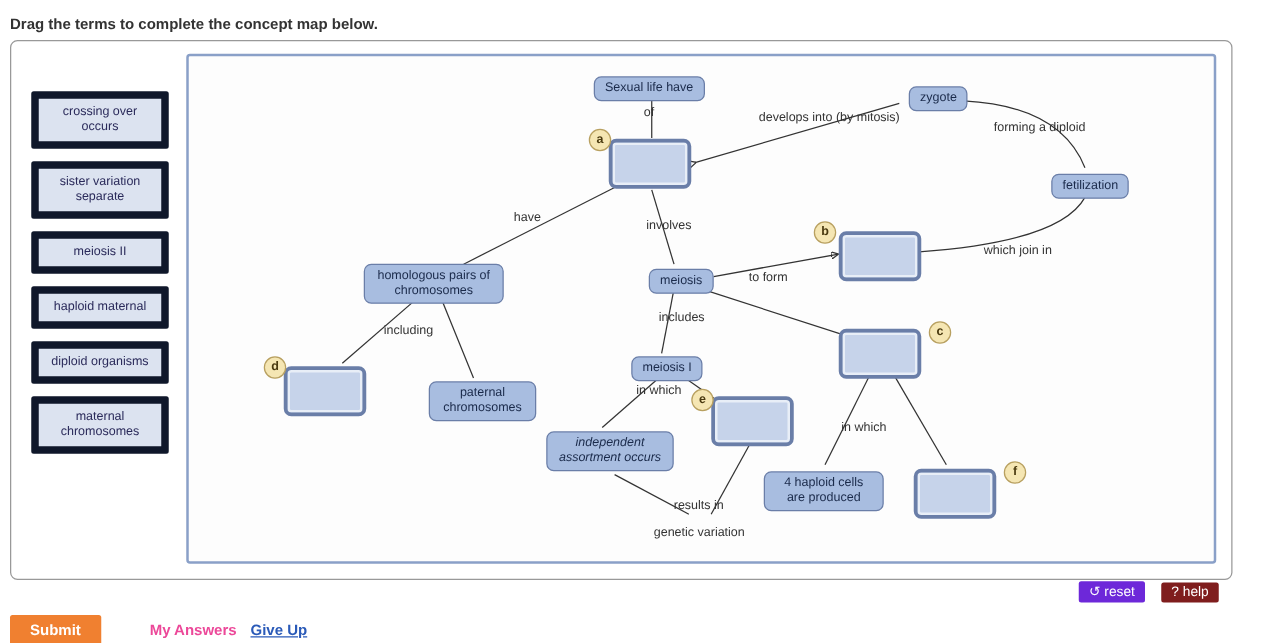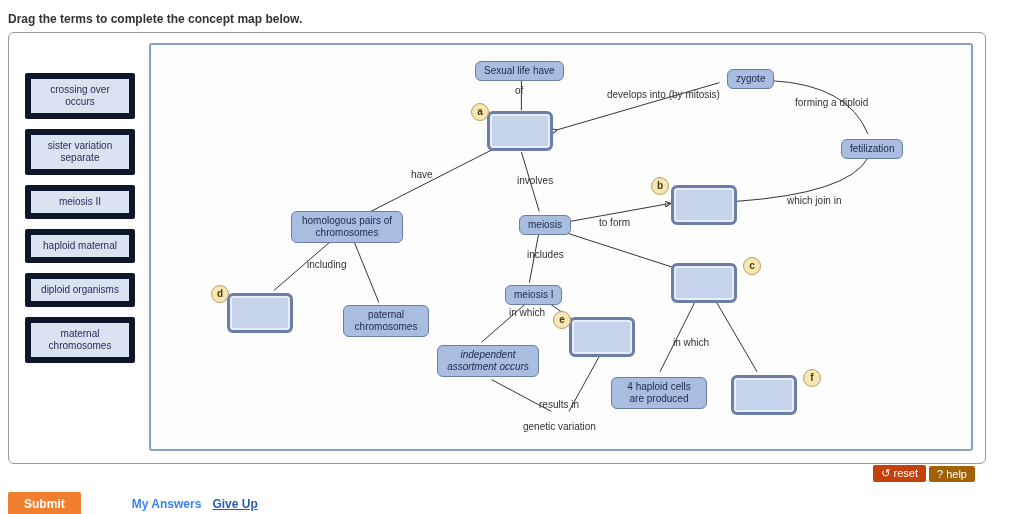--- a/index.html
+++ b/index.html
@@ -116,43 +116,43 @@
   .reset-btn, .help-btn {
     display: inline-block;
     padding: 2px 8px;
     font-size: 11px;
     color: #fff;
     border-radius: 2px;
     cursor: pointer;
     vertical-align: middle;
   }
   .reset-btn {
-    background: #c2410c;
+    background: #6d28d9;
   }
   .help-btn {
-    background: #a16207;
-    margin-left: 0;
+    background: #7f1d1d;
+    margin-left: 10px;
   }
   .bottom-row {
     margin-top: 28px;
   }
   .submit-btn {
     background: #f08030;
     color: #fff;
     font-weight: bold;
     border: none;
     padding: 5px 16px;
     border-radius: 2px;
     cursor: pointer;
     font-size: 12px;
   }
   .my-answers {
-    color: #3b82f6;
-    font-weight: bold;
-    margin-left: 48px;
+    color: #ec4899;
+    font-weight: bold;
+    margin-left: 36px;
     font-size: 12px;
     text-align: right;
   }
   .giveup {
     color: #2a5ab8;
     font-weight: bold;
     text-decoration: underline;
     margin-left: 8px;
     cursor: pointer;
     font-size: 12px;

